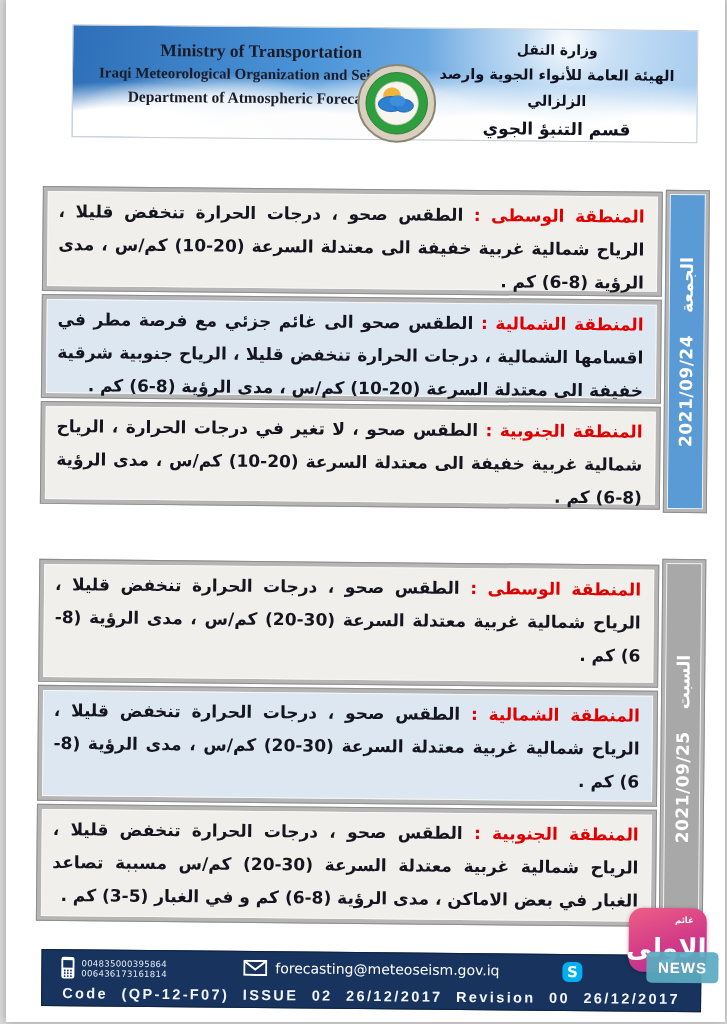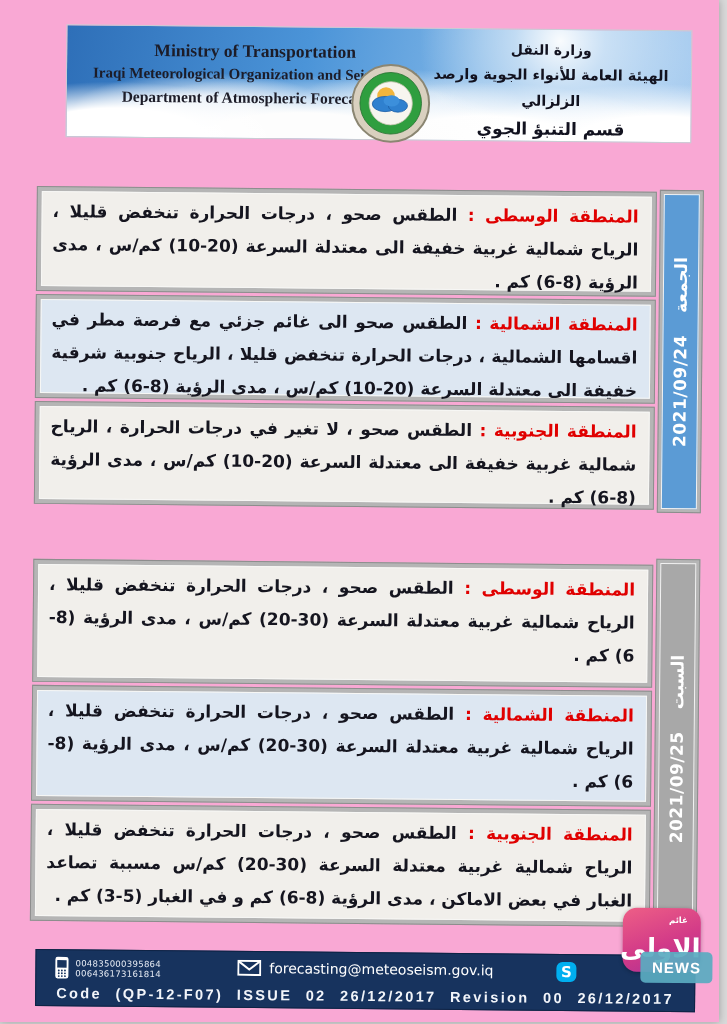--- a/index.html
+++ b/index.html
@@ -1,19 +1,19 @@
 <!DOCTYPE html>
 <html lang="ar"><head>
 <meta charset="utf-8">
 <style>
   * { margin:0; padding:0; box-sizing:border-box; }
   html,body { width:727px; height:1024px; overflow:hidden; background:#d9d9d9;
               font-family:"DejaVu Sans", sans-serif; }
-  .sheet { position:absolute; left:0; top:0; width:719px; height:1022px;
-           background:#f9a8d4; box-shadow:0 0 8px rgba(0,0,0,.28); overflow:hidden; }
+  .sheet { position:absolute; left:6px; top:0; width:719px; height:1022px;
+           background:#ffffff; box-shadow:0 0 8px rgba(0,0,0,.28); overflow:hidden; }
   .tilt { position:absolute; inset:0; transform:rotate(.55deg); transform-origin:50% 48%; }
 
   
   .header { position:absolute; left:62px; top:27px; width:626px; height:113px;
             border:1px solid #c8cdd4;
             background:
               radial-gradient(circle at 79% 10%, rgba(255,255,255,.95), rgba(255,255,255,.5) 9%, rgba(255,255,255,0) 28%),
               radial-gradient(ellipse 170px 55px at 8% 100%, #ffffff 52%, rgba(255,255,255,0) 100%),
               radial-gradient(ellipse 230px 72px at 38% 108%, #fdfdfd 48%, rgba(255,255,255,0) 100%),
               radial-gradient(ellipse 210px 62px at 67% 104%, #ffffff 46%, rgba(255,255,255,0) 100%),

